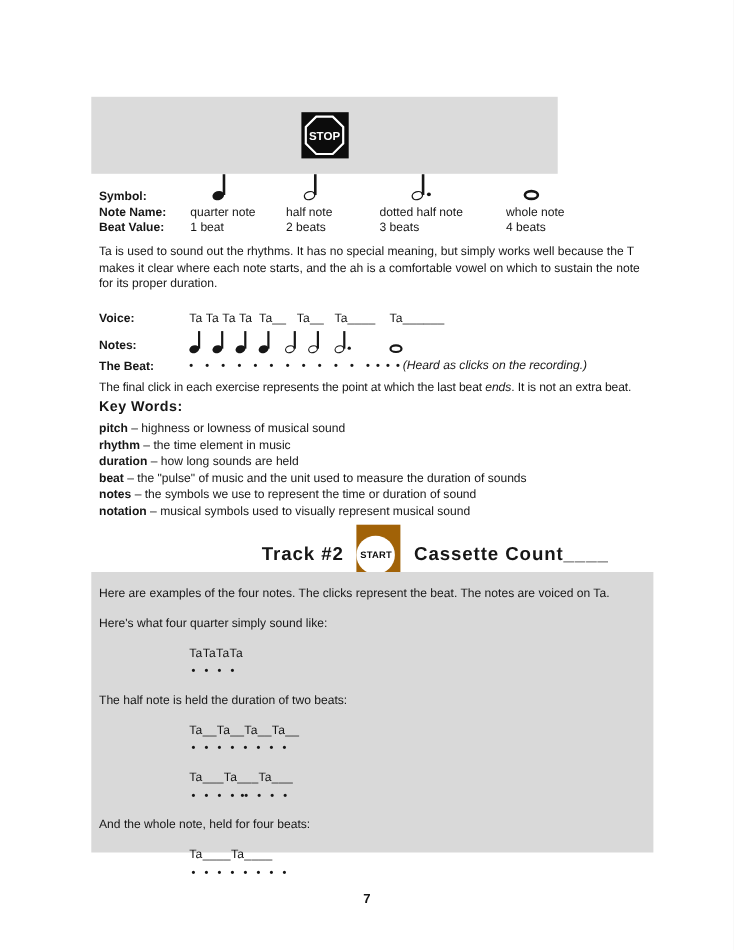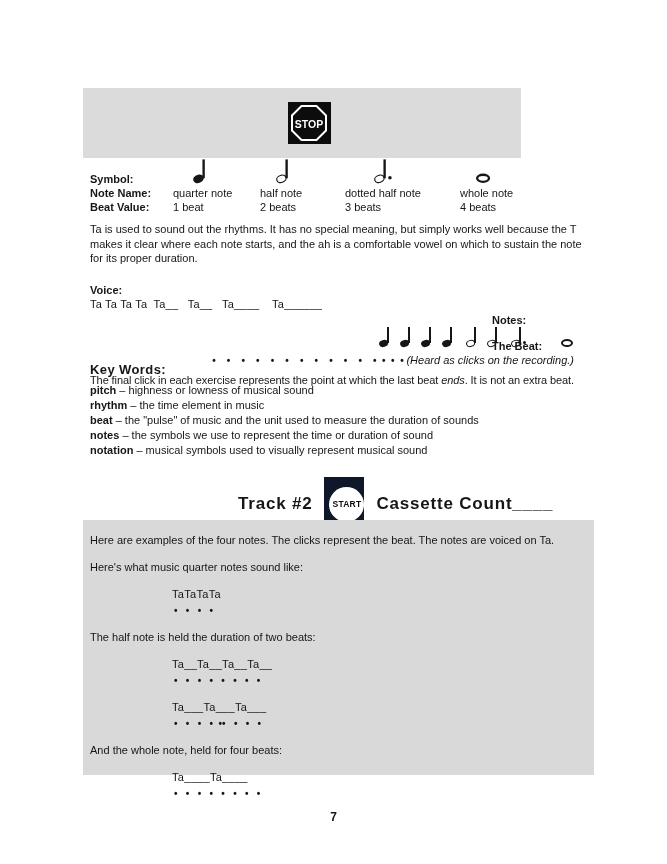--- a/index.html
+++ b/index.html
@@ -1,21 +1,21 @@
 <!DOCTYPE html>
 <html><head>
 <meta charset="utf-8">
 <style>
   html,body{margin:0;padding:0;background:#f2f2f2;}
   #page{position:relative;width:667px;height:864px;background:#ffffff;
         font-family:"Liberation Sans",sans-serif;color:#161616;overflow:hidden;}
 
   
   .banner{position:absolute;left:83px;top:88px;width:424px;height:70px;background:#dbdbdb;
-          display:flex;align-items:center;justify-content:center;padding-left:14px;}
+          display:flex;align-items:center;justify-content:center;}
   .stop-badge{width:43px;height:42px;background:#0c0c0c;display:flex;align-items:center;justify-content:center;}
 
   
   .note-table{position:absolute;left:90px;top:158px;font-size:11px;line-height:14px;}
   .nt-row{display:flex;}
   .nt-row.sym{height:28px;align-items:flex-end;}
   .nt-label{width:83px;font-weight:bold;}
   .nt-cell{box-sizing:border-box;}
   .nt-cell.c1{width:87px;}
   .nt-cell.c2{width:85px;}
@@ -36,21 +36,21 @@
   .dotted-half{width:16px;}
   .whole{width:13px;height:9px;}
   .whole .note-head{width:12px;height:8px;border:2px solid #161616;background:transparent;transform:none;bottom:0;}
   .nt-row.sym .note{transform:scale(1.18);transform-origin:left bottom;}
 
   
   .ta-para{position:absolute;left:90px;top:222px;width:508px;font-size:11px;line-height:14.5px;white-space:pre-line;}
 
   
   .voice-block{position:absolute;left:90px;top:283px;font-size:11px;line-height:14px;}
-  .vb-row{display:flex;flex-direction:column;}
+  .vb-row{display:flex;}
   .vb-label{width:82px;font-weight:bold;flex:none;}
   .voice-line{white-space:pre;letter-spacing:0.2px;}
   .vb-row.notes{height:22px;align-items:flex-end;margin-top:2px;}
   .vb-row.notes .vb-label{align-self:flex-end;}
   .notes-icons{display:flex;align-items:flex-end;gap:10px;}
   .notes-icons .note:nth-child(5){margin-left:3px;}
   .notes-icons .note:nth-child(7){margin-left:3px;}
   .notes-icons .note:nth-child(8){margin-left:24px;}
   .vb-row.beat{margin-top:4px;align-items:flex-end;}
   .beat-dots{font-size:10px;white-space:pre;font-weight:bold;}
@@ -59,21 +59,21 @@
   .italic{font-style:italic;}
 
   
   .keywords{position:absolute;left:90px;top:362px;font-size:11px;line-height:15px;}
   .kw-heading{font-size:13px;font-weight:bold;letter-spacing:0.4px;margin-bottom:6px;}
   .kw-item b{font-weight:bold;}
 
   
   .track-line{position:absolute;left:238px;top:477px;display:flex;align-items:center;gap:12px;}
   .track-text{font-size:17px;font-weight:bold;letter-spacing:0.8px;}
-  .start-badge{width:40px;height:54px;background:#0f172a;display:flex;align-items:center;justify-content:flex-end;flex:none;}
+  .start-badge{width:40px;height:54px;background:#a16207;display:flex;align-items:center;justify-content:flex-start;flex:none;}
   .start-circle{width:35px;height:35px;background:#ffffff;border-radius:50%;display:flex;align-items:center;
                 justify-content:center;font-size:8.5px;font-weight:bold;letter-spacing:0.2px;color:#0c0c0c;}
 
   
   .examples-box{position:absolute;left:83px;top:520px;width:511px;height:255px;background:#d9d9d9;
                 box-sizing:border-box;font-size:11px;line-height:13px;padding:14px 8px 16px 7px;}
   .eb-intro{white-space:nowrap;}
   .example .caption{margin-top:14px;white-space:nowrap;}
   .example .ta{margin-left:82px;margin-top:14px;letter-spacing:0.3px;}
   .example .dots{margin-left:84px;margin-top:3px;font-size:10px;white-space:pre;font-weight:bold;}
@@ -173,20 +173,21 @@
   </div>
 
   <div class="keywords">
     <div class="kw-heading">Key Words:</div>
     <div>
 
         <div class="kw-item"><b>pitch</b><span> – highness or lowness of musical sound</span></div>
 
         <div class="kw-item"><b>rhythm</b><span> – the time element in music</span></div>
 
+        <div class="kw-item"><b>duration</b><span> – how long sounds are held</span></div>
 
         <div class="kw-item"><b>beat</b><span> – the "pulse" of music and the unit used to measure the duration of sounds</span></div>
 
         <div class="kw-item"><b>notes</b><span> – the symbols we use to represent the time or duration of sound</span></div>
 
         <div class="kw-item"><b>notation</b><span> – musical symbols used to visually represent musical sound</span></div>
       </div>
   </div>
 
   <div class="track-line">
@@ -195,21 +196,21 @@
       <div class="start-circle">START</div>
     </div>
     <div class="track-text">Cassette Count____</div>
   </div>
 
   <div class="examples-box">
     <div class="eb-intro">Here are examples of the four notes. The clicks represent the beat. The notes are voiced on Ta.</div>
     <div>
 
         <div class="example">
-          <div class="caption">Here's what music quarter notes sound like:</div>
+          <div class="caption">Here's what four quarter simply sound like:</div>
           <div class="ta">TaTaTaTa</div>
           <div class="dots">•   •   •   •</div>
         </div>
 
         <div class="example">
           <div class="caption">The half note is held the duration of two beats:</div>
           <div class="ta">Ta__Ta__Ta__Ta__</div>
           <div class="dots">•   •   •   •   •   •   •   •</div>
         </div>
 

